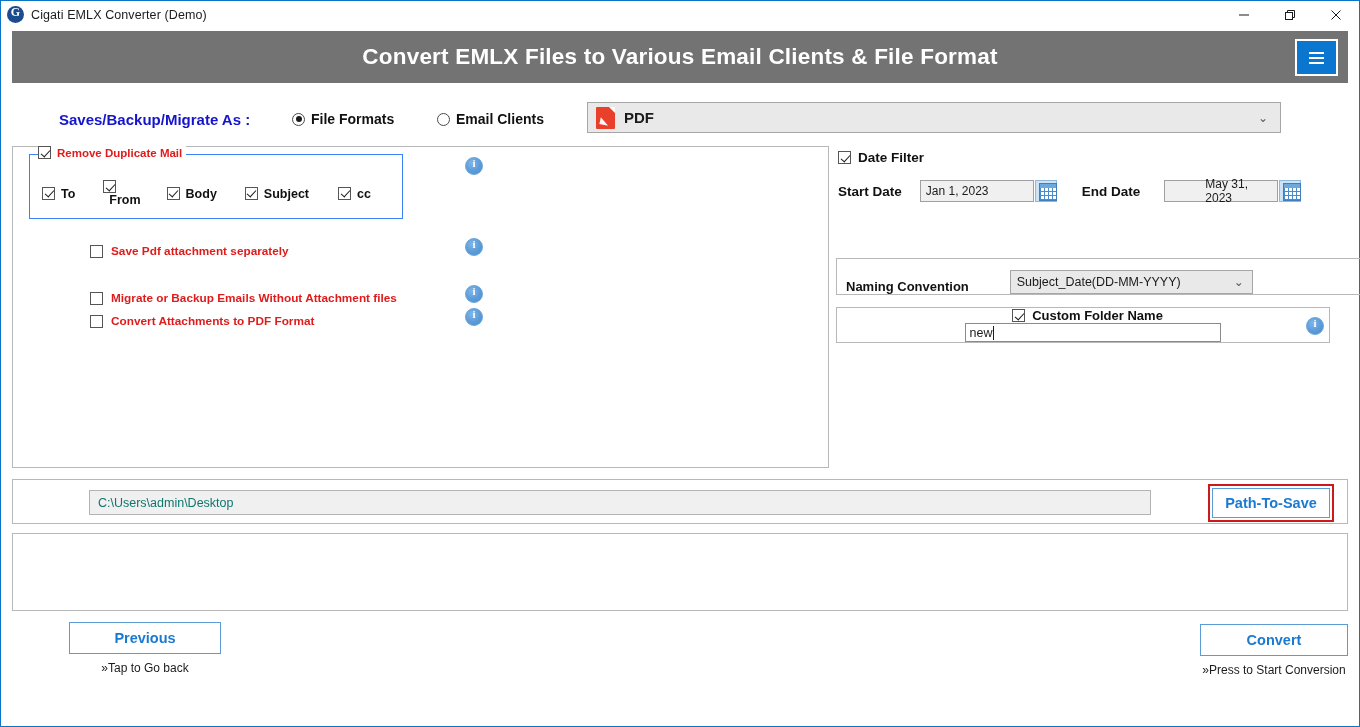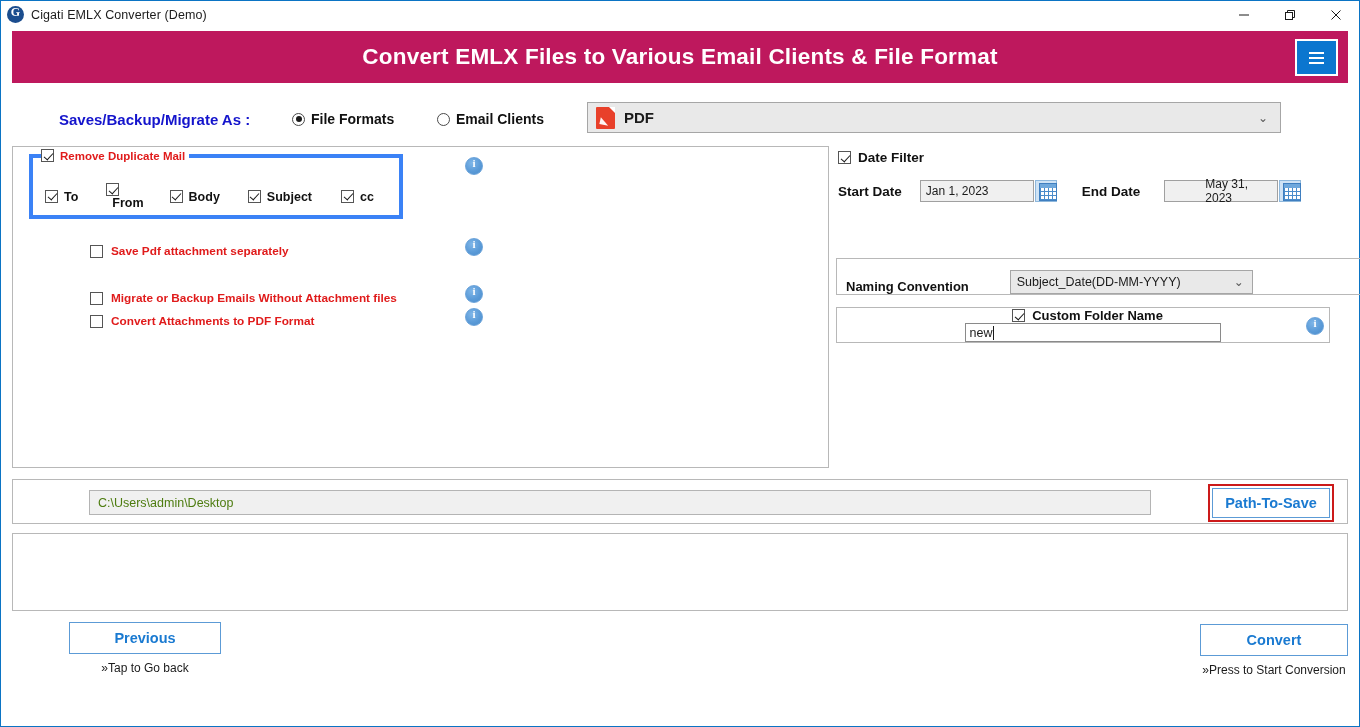--- a/index.html
+++ b/index.html
@@ -50,21 +50,21 @@
     display: flex; align-items: center; justify-content: center;
     font-size: 12px; color: #1b1b1b;
     font-family: "DejaVu Sans", sans-serif;
   }
   .wc svg { display: block; }
 
   
   .header {
     margin: 3px 11px 0 11px;
     height: 52px; flex: 0 0 52px;
-    background: #be185d;
+    background: #737373;
     position: relative;
     display: flex; align-items: center; justify-content: center;
   }
   .header-title {
     color: #ffffff; font-size: 22.5px; font-weight: bold;
     letter-spacing: 0.2px;
   }
   .menu-btn {
     position: absolute; right: 10px; top: 8px;
     width: 43px; height: 37px;
@@ -153,21 +153,21 @@
   .right-panel {
     flex: 1; height: 322px;
     position: relative;
     background: #ffffff;
   }
 
   
   .groupbox {
     position: absolute; left: 16px; top: 7px;
     width: 374px; height: 65px;
-    border: 4px solid #3b82f6;
+    border: 1px solid #3b82f6;
   }
   .groupbox-title {
     position: absolute; left: 8px; top: -9px;
     background: #ffffff; padding: 0 4px 0 0;
     display: flex; align-items: center;
   }
   .cb {
     width: 13px; height: 13px;
     border: 1px solid #555; background: #fff;
     position: relative; flex: 0 0 auto;
@@ -312,21 +312,21 @@
     height: 45px; flex: 0 0 45px;
     border: 1px solid #b8b8b8;
     position: relative;
     display: flex; align-items: center;
   }
   .path-input {
     position: absolute; left: 76px; top: 10px;
     width: 1062px; height: 25px;
     background: #f0f0f0; border: 1px solid #b4b4b4;
     display: flex; align-items: center;
-    font-size: 12.5px; color: #4d7c0f; padding-left: 8px;
+    font-size: 12.5px; color: #0f766e; padding-left: 8px;
     cursor: text;
   }
   .path-btn-outer {
     position: absolute; right: 13px; top: 4px;
     width: 126px; height: 38px;
     border: 2px solid #cc1a1a;
     padding: 2px;
     background: #ffffff;
   }
   .path-btn {

